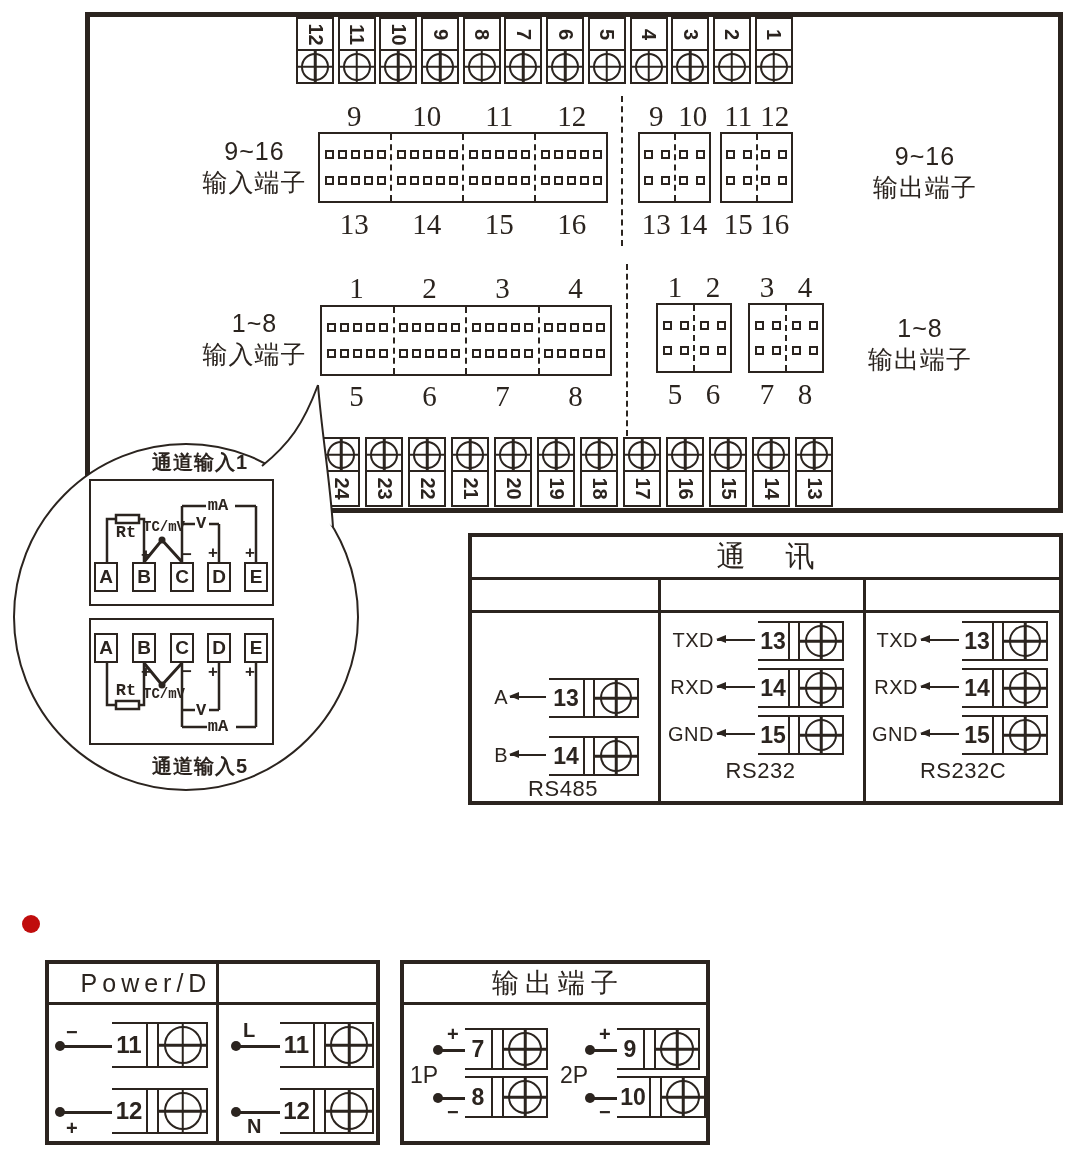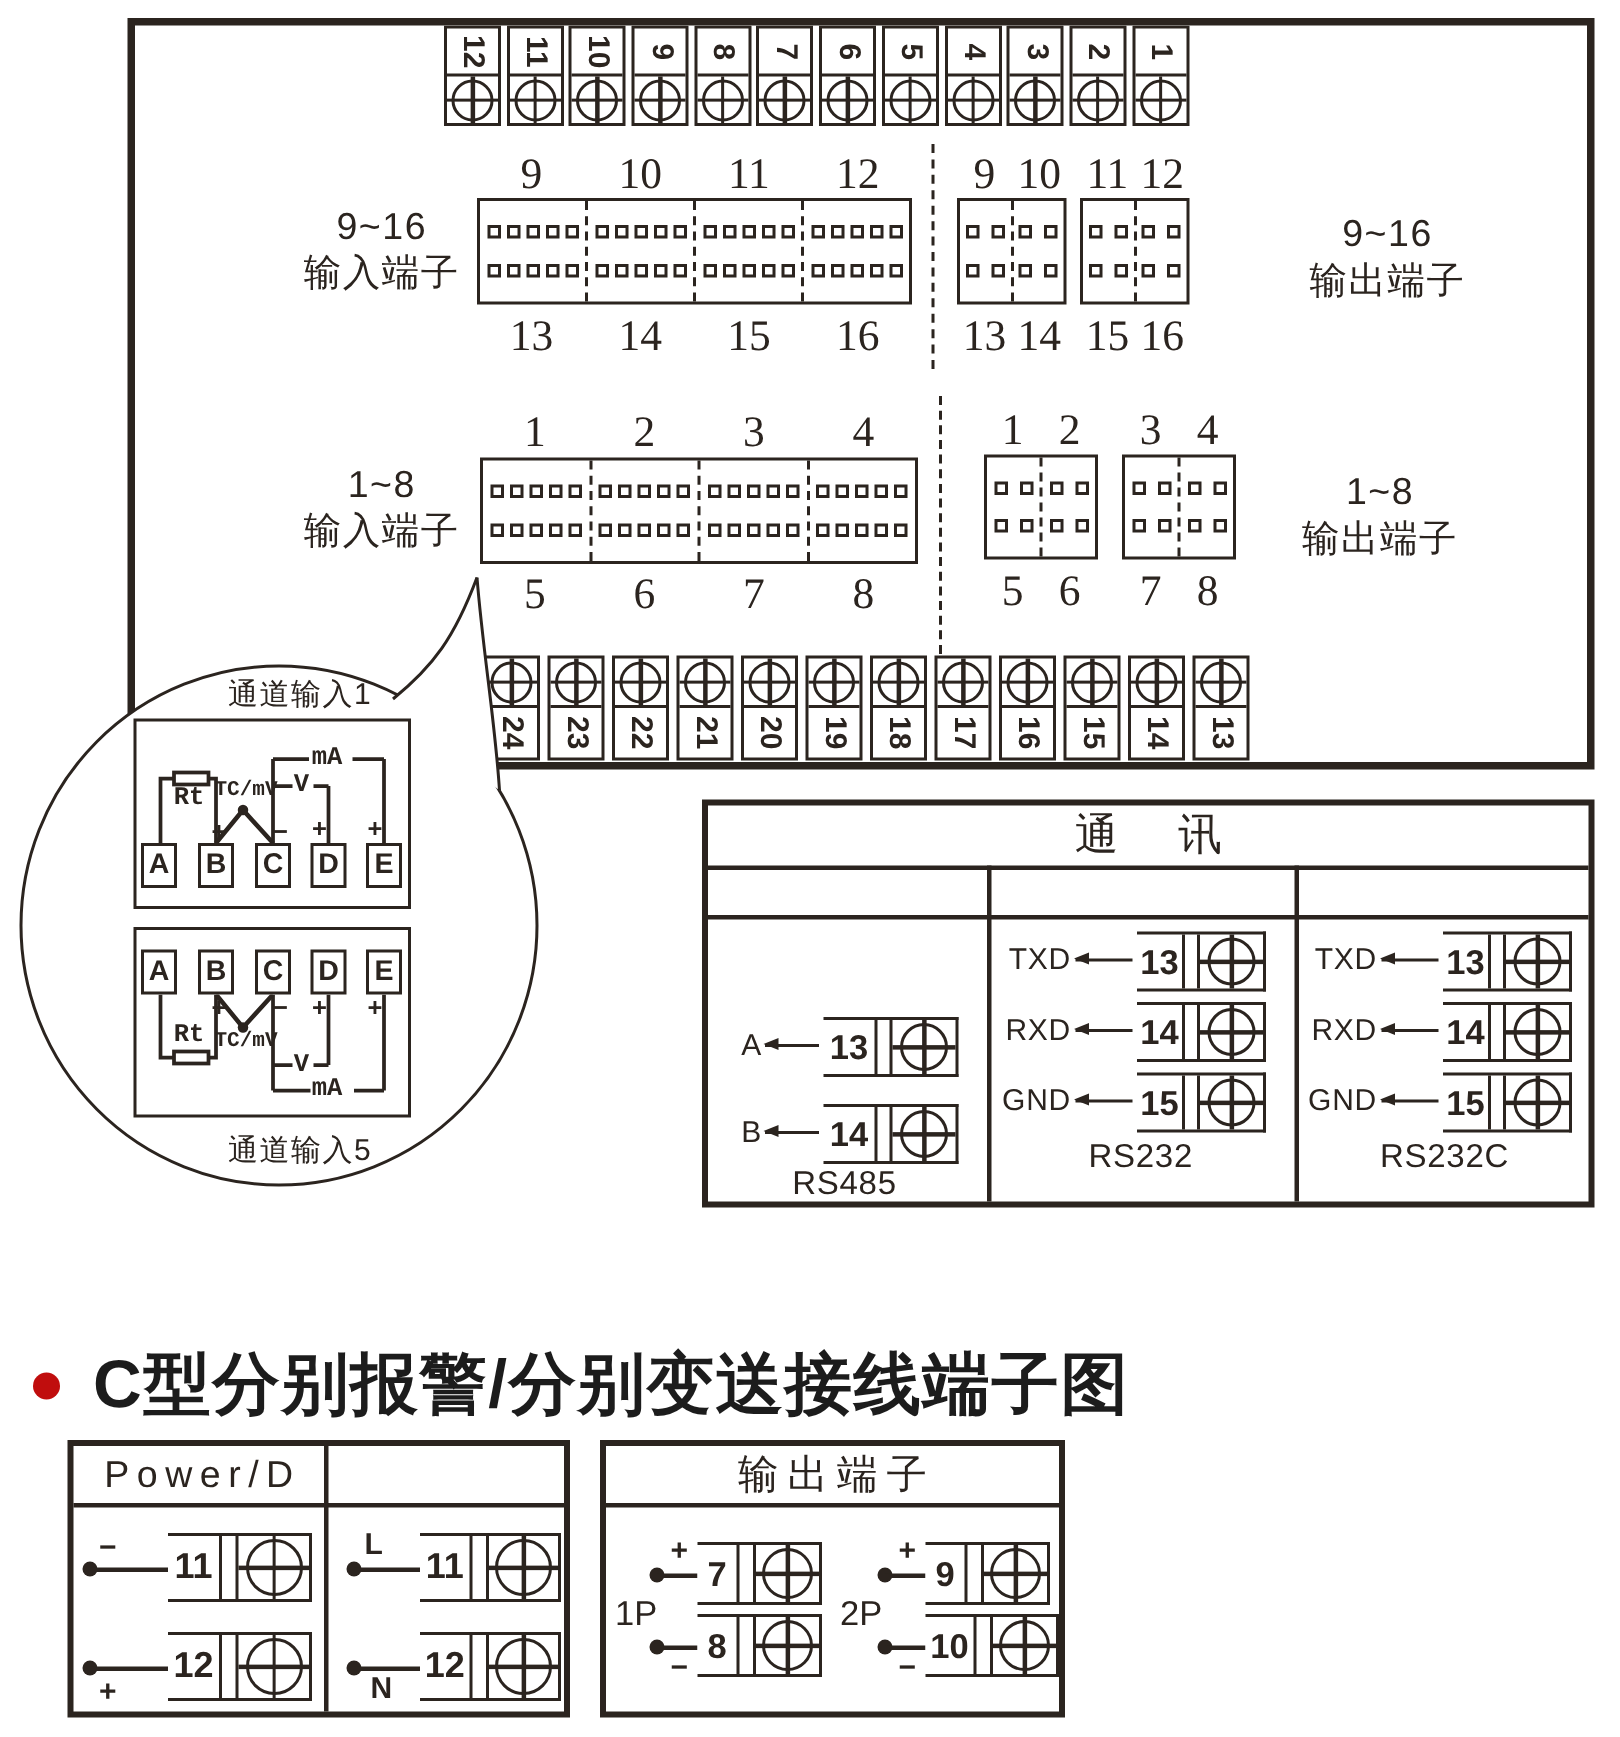--- a/index.html
+++ b/index.html
@@ -49,21 +49,21 @@
   .numrow{position:absolute;display:flex;font-family:"Liberation Serif",serif;font-size:29px;}
   .numrow span{flex:1;text-align:center;}
   .side-label{position:absolute;text-align:center;font-size:25px;line-height:1.22;letter-spacing:1px;}
 
   
   .ch-box{position:absolute;border:2.5px solid var(--ink);box-sizing:border-box;background:transparent;}
   .ch-term{position:absolute;width:24px;height:30px;border:2.5px solid var(--ink);box-sizing:border-box;
            display:flex;align-items:center;justify-content:center;font-weight:700;font-size:19px;background:#fff;}
   .mono{font-family:"Liberation Mono","DejaVu Sans Mono",monospace;font-weight:700;}
   .sign{position:absolute;font-weight:700;font-size:17px;width:16px;text-align:center;line-height:1;}
-  .bal-title{position:absolute;width:150px;text-align:center;font-weight:400;font-size:20px;letter-spacing:1px;}
+  .bal-title{position:absolute;width:150px;text-align:center;font-weight:700;font-size:20px;letter-spacing:1px;}
 
   
   .col-head{font-size:21px;}
   .sig-label{position:absolute;font-size:20px;text-align:right;letter-spacing:0.5px;}
   .arrowL{position:absolute;height:0;border-top:2.5px solid var(--ink);}
   .arrowL::before{content:"";position:absolute;left:-1px;top:-6px;width:0;height:0;
                   border-right:10px solid var(--ink);border-top:4.8px solid transparent;
                   border-bottom:4.8px solid transparent;}
   .term{position:absolute;display:flex;align-items:stretch;box-sizing:border-box;background:#fff;
         border-top:2.5px solid var(--ink);border-bottom:2.5px solid var(--ink);border-right:2.5px solid var(--ink);}
@@ -719,26 +719,25 @@
         <div class="tnum" style="width: 32px; font-size: 23px;">15</div>
         <div class="tsep" style="width: 10px;"></div>
         <div class="tscrew screwy" style="width: 42px;">
           <i class="sc" style="width: 32px; height: 32px;"></i>
         </div>
       </div>
       <div class="std-label" style="left: 863px; top: 758px; width: 200px;">RS232C</div>
     </div>
 
   <div class="bullet" style="background: rgb(192, 13, 13);"></div>
-  <div class="heading">C型分别报警/分别变送接线端子图</div>
 
   <div class="box" style="left:45px;top:960px;width:335px;height:185px;"></div>
   <div class="hline" style="left:49px;top:1002px;width:327px;"></div>
   <div class="vline" style="left:216px;top:964px;height:177px;"></div>
-  <div class="ctext" style="left:49px;top:964px;width:167px;height:38px;font-size:25px;letter-spacing:5px;text-indent:5px;">Power/D</div>
+  <div class="ctext" style="left:49px;top:964px;width:167px;height:38px;font-size:25px;letter-spacing:5px;text-indent:5px;padding-left:11px;">Power/D</div>
   <div id="power-content">
       <div class="dot" style="left: 55px; top: 1041px;"></div>
       <div class="hwire" style="left: 60px; top: 1045px; width: 52px;"></div>
       <div class="wsign" style="left: 66px; top: 1022px;">−</div>
       <div class="term" style="left: 112px; top: 1022px; height: 46px;">
         <div class="tnum" style="width: 36px; font-size: 24px;">11</div>
         <div class="tsep" style="width: 11px;"></div>
         <div class="tscrew screwy" style="width: 47px;">
           <i class="sc" style="width: 38px; height: 38px;"></i>
         </div>

